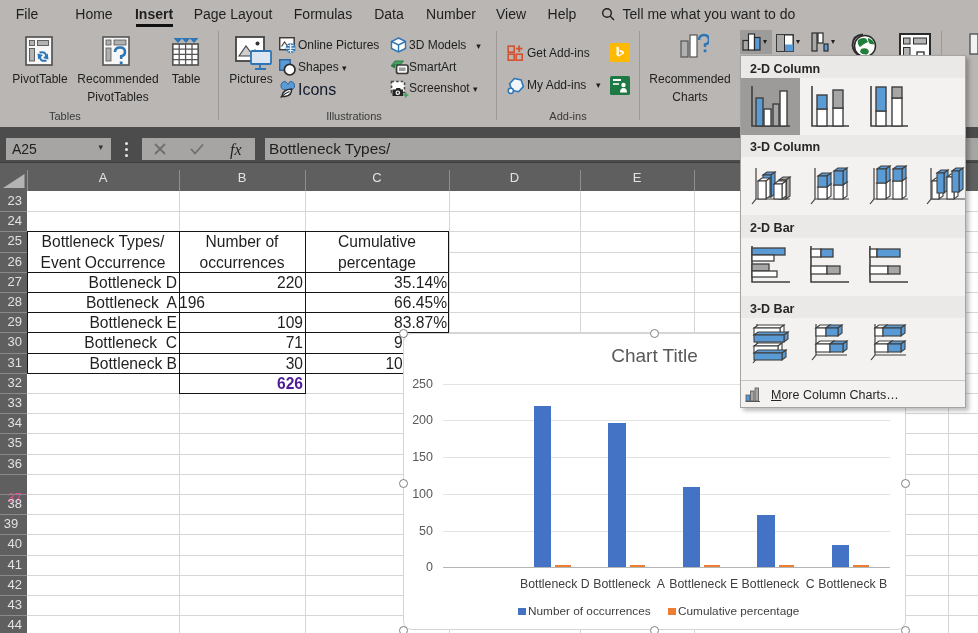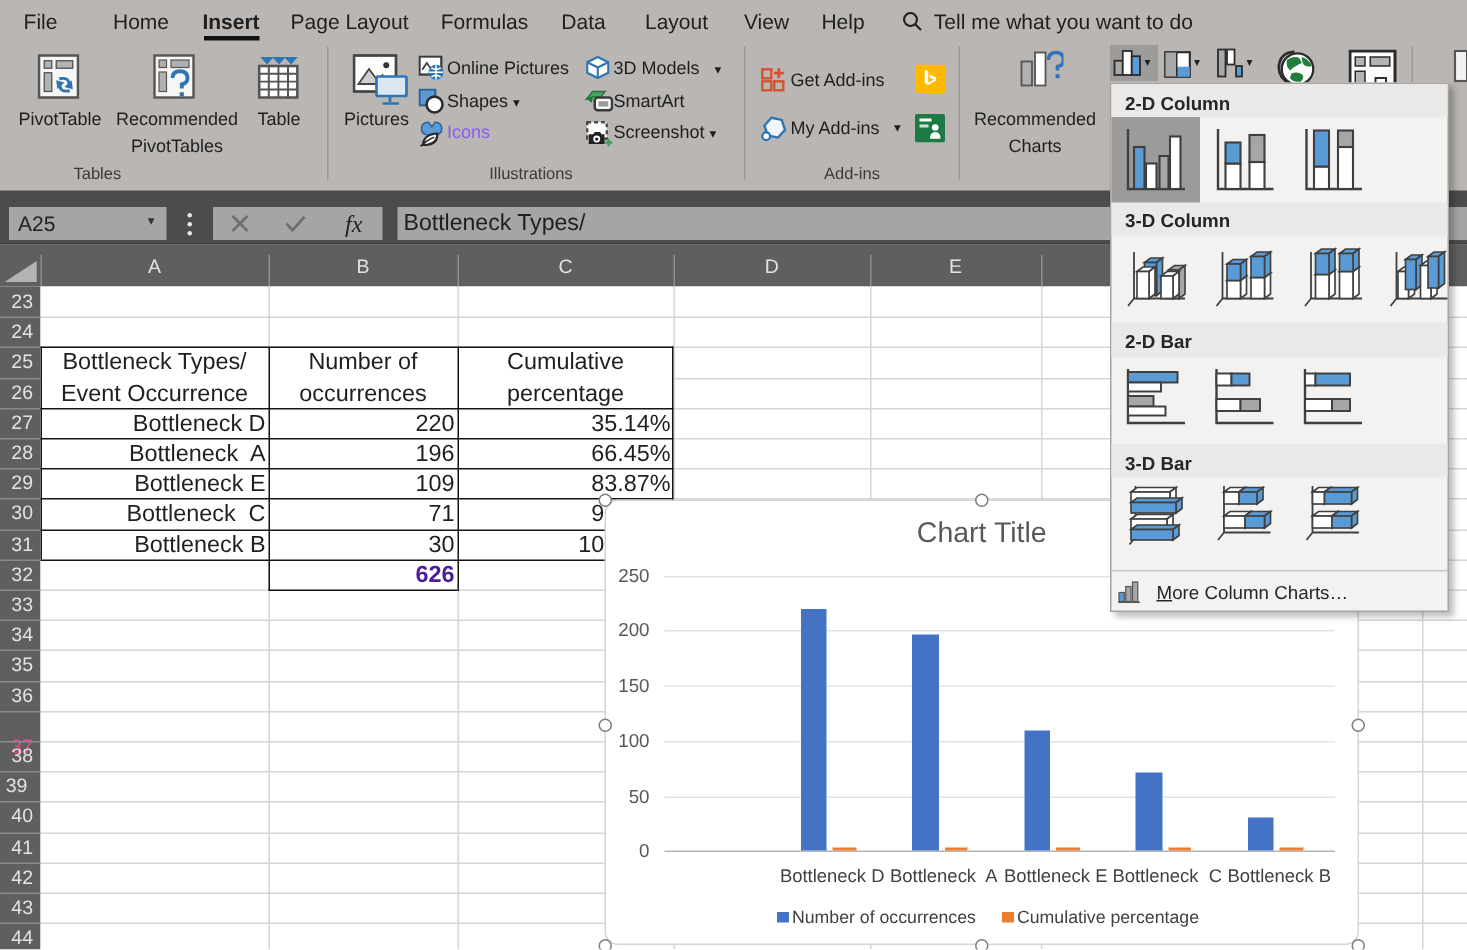--- a/index.html
+++ b/index.html
@@ -4,21 +4,21 @@
 body{width:978px;height:633px;overflow:hidden;font-family:"Liberation Sans",sans-serif;background:#fff}
 </style></head><body>
 <div style="position:relative;width:978px;height:633px;overflow:hidden">
 <div style="position:absolute;left:0;top:0;width:978px;height:129px;background:#b9b6b3"></div>
 <div style="position:absolute;left:-33px;top:5px;width:120px;height:18px;font-size:14px;color:#1f1f1f;font-weight:400;text-align:center;line-height:18px">File</div>
 <div style="position:absolute;left:34px;top:5px;width:120px;height:18px;font-size:14px;color:#1f1f1f;font-weight:400;text-align:center;line-height:18px">Home</div>
 <div style="position:absolute;left:94px;top:5px;width:120px;height:18px;font-size:14px;color:#1f1f1f;font-weight:700;text-align:center;line-height:18px">Insert</div>
 <div style="position:absolute;left:173px;top:5px;width:120px;height:18px;font-size:14px;color:#1f1f1f;font-weight:400;text-align:center;line-height:18px">Page Layout</div>
 <div style="position:absolute;left:263px;top:5px;width:120px;height:18px;font-size:14px;color:#1f1f1f;font-weight:400;text-align:center;line-height:18px">Formulas</div>
 <div style="position:absolute;left:329px;top:5px;width:120px;height:18px;font-size:14px;color:#1f1f1f;font-weight:400;text-align:center;line-height:18px">Data</div>
-<div style="position:absolute;left:391px;top:5px;width:120px;height:18px;font-size:14px;color:#1f1f1f;font-weight:400;text-align:center;line-height:18px">Layout</div>
+<div style="position:absolute;left:391px;top:5px;width:120px;height:18px;font-size:14px;color:#1f1f1f;font-weight:400;text-align:center;line-height:18px">Number</div>
 <div style="position:absolute;left:451px;top:5px;width:120px;height:18px;font-size:14px;color:#1f1f1f;font-weight:400;text-align:center;line-height:18px">View</div>
 <div style="position:absolute;left:502px;top:5px;width:120px;height:18px;font-size:14px;color:#1f1f1f;font-weight:400;text-align:center;line-height:18px">Help</div>
 <div style="position:absolute;left:136px;top:24px;width:37px;height:3px;background:#111"></div>
 <div style="position:absolute;left:601px;top:5px;width:360px;height:18px;font-size:14px;color:#1f1f1f;line-height:18px"><svg width="14" height="14" viewBox="0 0 14 14" style="vertical-align:-2px">
         <circle cx="6" cy="6" r="4.3" fill="none" stroke="#1f1f1f" stroke-width="1.4"></circle>
         <line x1="9.3" y1="9.3" x2="13" y2="13" stroke="#1f1f1f" stroke-width="1.4"></line>
       </svg>&nbsp; Tell me what you want to do</div>
 <div style="position:absolute;left:218px;top:31px;width:1px;height:89px;background:#9b9895"></div>
 <div style="position:absolute;left:496px;top:31px;width:1px;height:89px;background:#9b9895"></div>
 <div style="position:absolute;left:639px;top:31px;width:1px;height:89px;background:#9b9895"></div>
@@ -73,21 +73,21 @@
 <div style="position:absolute;left:279px;top:59px;width:17px;height:17px"><svg width="17" height="17" viewBox="0 0 17 17">
 <rect x="0.7" y="0.7" width="10.5" height="10.5" fill="#5b9bd5" stroke="#2e639c" stroke-width="1.4"></rect>
 <circle cx="10.7" cy="10.7" r="5.3" fill="#fff" stroke="#2b2b2b" stroke-width="1.7"></circle>
 </svg></div>
 <div style="position:absolute;left:298px;top:60px;width:120px;height:14px;font-size:12px;color:#1f1f1f">Shapes <span style="font-size:9px">▾</span></div>
 <div style="position:absolute;left:279px;top:80px;width:18px;height:18px"><svg width="18" height="18" viewBox="0 0 18 18">
 <path d="M2 6 Q2 1.5 6.5 1.5 L9 4.5 L11 1.5 Q15.5 1.5 15.5 6 Q15.5 9.5 11 10 L6.5 10 Q2 9.5 2 6 Z" fill="#5b9bd5" stroke="#2e639c" stroke-width="1"></path>
 <path d="M3 16.5 Q3.5 9.5 12.5 9 Q13 15.5 6 16.5 Z" fill="#fff" stroke="#2b2b2b" stroke-width="1.5"></path>
 <path d="M1.5 17.5 Q6 13 10.5 11.5" stroke="#2b2b2b" stroke-width="1.2" fill="none"></path>
 </svg></div>
-<div style="position:absolute;left:298px;top:81px;width:120px;height:14px;font-size:12px;color:#8b5cf6">Icons</div>
+<div style="position:absolute;left:298px;top:81px;width:120px;height:14px;font-size:16px;color:#0f172a">Icons</div>
 <div style="position:absolute;left:390px;top:37px;width:17px;height:16px"><svg width="17" height="16" viewBox="0 0 17 16">
 <path d="M8.5 1 L15.5 4.5 L15.5 11.5 L8.5 15 L1.5 11.5 L1.5 4.5 Z" fill="#fff" stroke="#2e75b6" stroke-width="1.4"></path>
 <path d="M1.5 4.5 L8.5 8 L15.5 4.5 M8.5 8 L8.5 15" stroke="#2e75b6" stroke-width="1.4" fill="none"></path>
 </svg></div>
 <div style="position:absolute;left:409px;top:38px;width:130px;height:14px;font-size:12px;color:#1f1f1f">3D Models &nbsp;&nbsp;<span style="font-size:9px">▾</span></div>
 <div style="position:absolute;left:390px;top:58px;width:19px;height:17px"><svg width="19" height="17" viewBox="0 0 19 17">
 <path d="M1 8 L5 3 L13.5 3 L10.5 6.5 L5.5 6.5 Z" fill="#4ba164" stroke="#1e7a39" stroke-width="0.9"></path>
 <path d="M1 8 L5.5 6.5 L4.5 10.5 Z" fill="#1e7a39"></path>
 <rect x="6.5" y="7" width="11.5" height="8.5" rx="2" fill="#f5f5f5" stroke="#3c3c3c" stroke-width="1.7"></rect>
 <rect x="9" y="9.5" width="6.5" height="3.5" fill="#9b9b9b"></rect>
@@ -281,21 +281,21 @@
 <div style="position:absolute;left:27px;top:233.4px;width:152px;height:18px;font-size:15.6px;color:#1f1f1f;text-align:center;;font-weight:400;white-space:nowrap">Bottleneck Types/</div>
 <div style="position:absolute;left:27px;top:253.6px;width:152px;height:18px;font-size:15.6px;color:#1f1f1f;text-align:center;;font-weight:400;white-space:nowrap">Event Occurrence</div>
 <div style="position:absolute;left:179px;top:233.4px;width:126px;height:18px;font-size:15.6px;color:#1f1f1f;text-align:center;;font-weight:400;white-space:nowrap">Number of</div>
 <div style="position:absolute;left:179px;top:253.6px;width:126px;height:18px;font-size:15.6px;color:#1f1f1f;text-align:center;;font-weight:400;white-space:nowrap">occurrences</div>
 <div style="position:absolute;left:305px;top:253.6px;width:144px;height:18px;font-size:15.6px;color:#1f1f1f;text-align:center;;font-weight:400;white-space:nowrap">percentage</div>
 <div style="position:absolute;left:305px;top:233.4px;width:144px;height:18px;font-size:15.6px;color:#1f1f1f;text-align:center;;font-weight:400;white-space:nowrap">Cumulative</div>
 <div style="position:absolute;left:27px;top:273.8px;width:152px;height:18px;font-size:15.6px;color:#1f1f1f;text-align:right;padding-right:2px;font-weight:400;white-space:nowrap">Bottleneck D</div>
 <div style="position:absolute;left:179px;top:273.8px;width:126px;height:18px;font-size:15.6px;color:#1f1f1f;text-align:right;padding-right:2px;font-weight:400;white-space:nowrap">220</div>
 <div style="position:absolute;left:305px;top:273.8px;width:144px;height:18px;font-size:15.6px;color:#1f1f1f;text-align:right;padding-right:2px;font-weight:400;white-space:nowrap">35.14%</div>
 <div style="position:absolute;left:27px;top:294.0px;width:152px;height:18px;font-size:15.6px;color:#1f1f1f;text-align:right;padding-right:2px;font-weight:400;white-space:nowrap">Bottleneck&nbsp; A</div>
-<div style="position:absolute;left:179px;top:294.0px;width:126px;height:18px;font-size:15.6px;color:#1f1f1f;text-align:right;padding-right:2px;font-weight:400;white-space:nowrap">196</div>
+<div style="position:absolute;left:179px;top:294.0px;width:126px;height:18px;font-size:15.6px;color:#1f1f1f;text-align:left;padding-right:2px;font-weight:400;white-space:nowrap">196</div>
 <div style="position:absolute;left:305px;top:294.0px;width:144px;height:18px;font-size:15.6px;color:#1f1f1f;text-align:right;padding-right:2px;font-weight:400;white-space:nowrap">66.45%</div>
 <div style="position:absolute;left:27px;top:314.2px;width:152px;height:18px;font-size:15.6px;color:#1f1f1f;text-align:right;padding-right:2px;font-weight:400;white-space:nowrap">Bottleneck E</div>
 <div style="position:absolute;left:179px;top:314.2px;width:126px;height:18px;font-size:15.6px;color:#1f1f1f;text-align:right;padding-right:2px;font-weight:400;white-space:nowrap">109</div>
 <div style="position:absolute;left:305px;top:314.2px;width:144px;height:18px;font-size:15.6px;color:#1f1f1f;text-align:right;padding-right:2px;font-weight:400;white-space:nowrap">83.87%</div>
 <div style="position:absolute;left:27px;top:334.4px;width:152px;height:18px;font-size:15.6px;color:#1f1f1f;text-align:right;padding-right:2px;font-weight:400;white-space:nowrap">Bottleneck&nbsp; C</div>
 <div style="position:absolute;left:179px;top:334.4px;width:126px;height:18px;font-size:15.6px;color:#1f1f1f;text-align:right;padding-right:2px;font-weight:400;white-space:nowrap">71</div>
 <div style="position:absolute;left:305px;top:334.4px;width:144px;height:18px;font-size:15.6px;color:#1f1f1f;text-align:right;padding-right:2px;font-weight:400;white-space:nowrap">95.21%</div>
 <div style="position:absolute;left:27px;top:354.6px;width:152px;height:18px;font-size:15.6px;color:#1f1f1f;text-align:right;padding-right:2px;font-weight:400;white-space:nowrap">Bottleneck B</div>
 <div style="position:absolute;left:179px;top:354.6px;width:126px;height:18px;font-size:15.6px;color:#1f1f1f;text-align:right;padding-right:2px;font-weight:400;white-space:nowrap">30</div>
 <div style="position:absolute;left:305px;top:354.6px;width:144px;height:18px;font-size:15.6px;color:#1f1f1f;text-align:right;padding-right:2px;font-weight:400;white-space:nowrap">100.00%</div>

